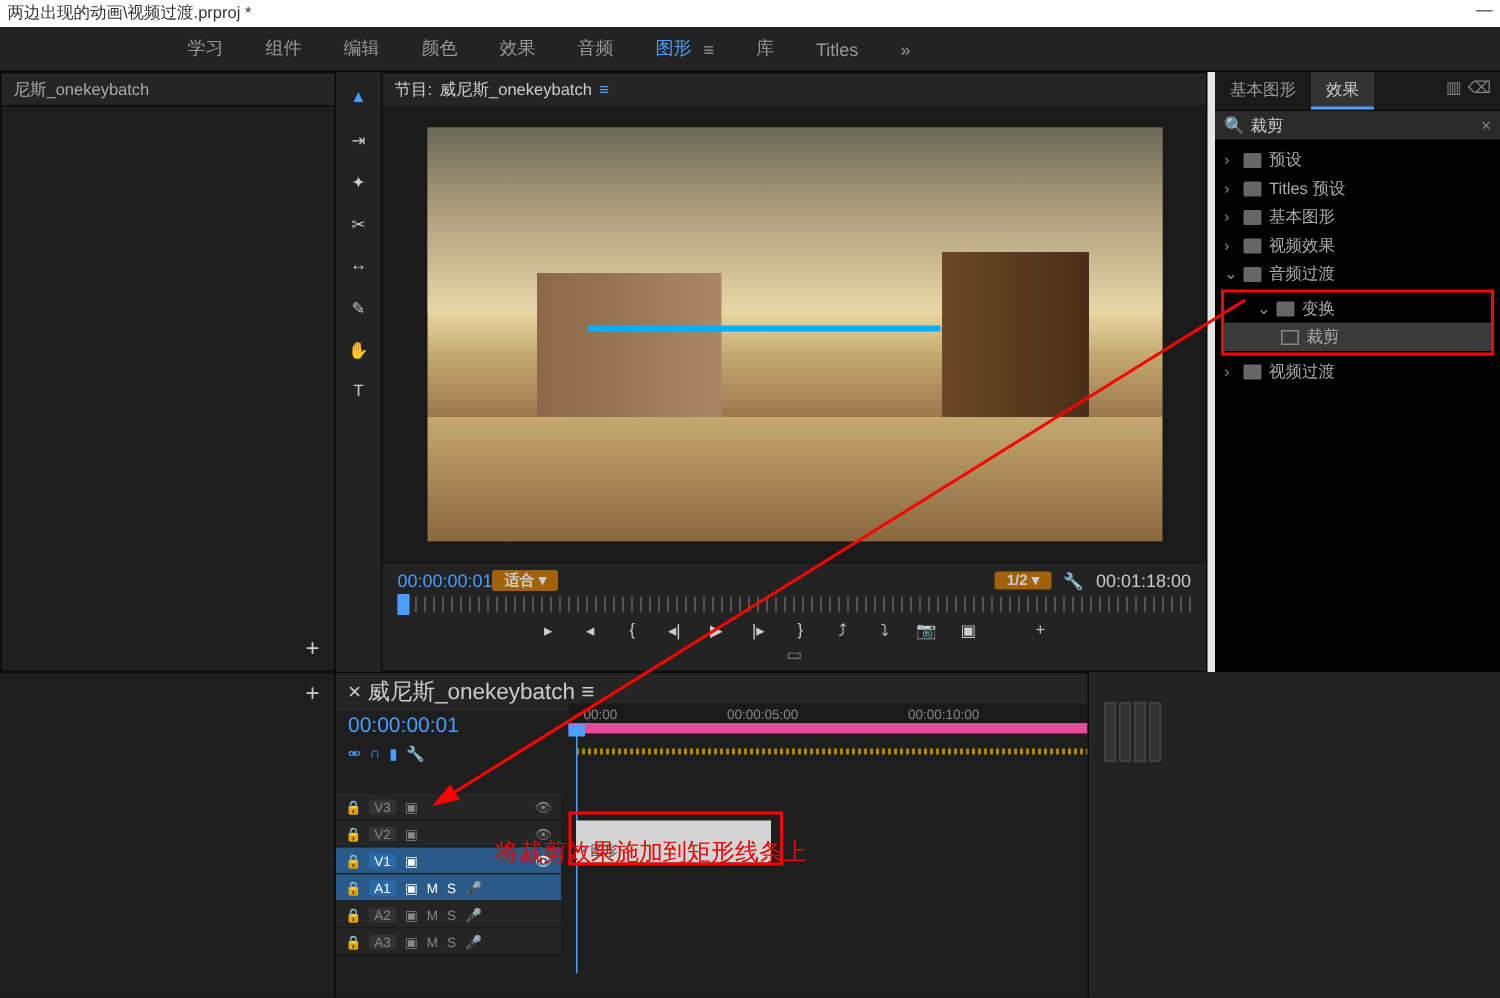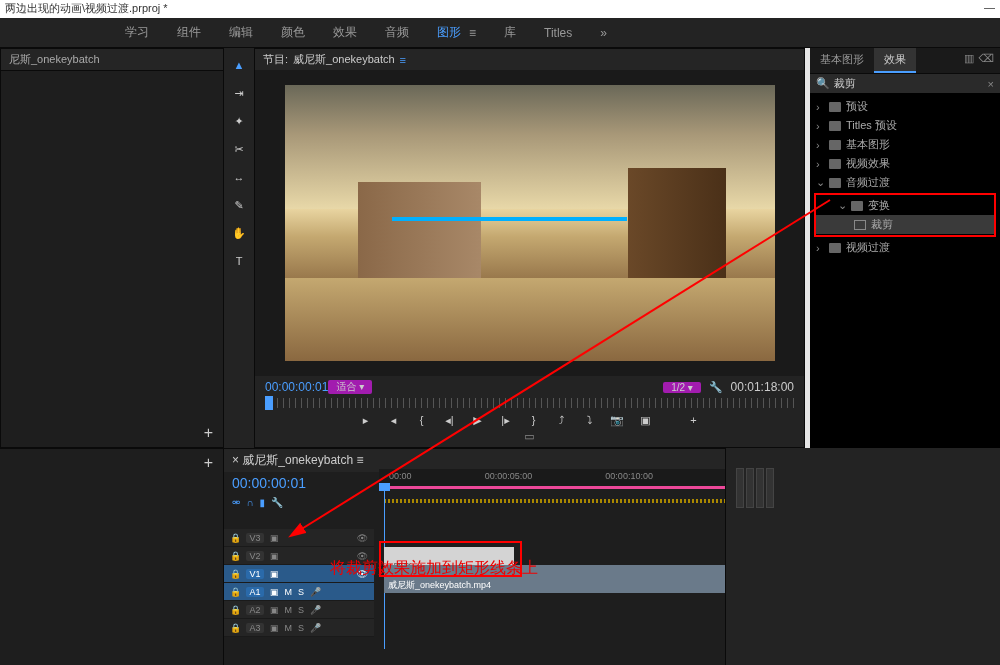--- a/index.html
+++ b/index.html
@@ -25,21 +25,21 @@
 .preview-area { flex: 1; display: flex; align-items: center; justify-content: center; background: #1a1a1a; padding: 5px 20px; }
 .preview-img { width: 490px; height: 276px; position: relative; background: linear-gradient(180deg, #8a7a5a 0%, #d4c090 25%, #e8d4a0 45%, #c4a870 55%, #8a6840 75%, #5a4028 100%); overflow: hidden; }
 .sky { position: absolute; top: 0; left: 0; right: 0; height: 45%; background: linear-gradient(180deg, #6a6858 0%, #a89878 40%, #e8d8a8 100%); }
 .bldg-left { position: absolute; left: 15%; bottom: 30%; width: 25%; height: 35%; background: linear-gradient(90deg, #8a6848 0%, #a88868 100%); }
 .bldg-right { position: absolute; right: 10%; bottom: 30%; width: 20%; height: 40%; background: linear-gradient(90deg, #6a4828 0%, #4a3018 100%); }
 .water { position: absolute; bottom: 0; left: 0; right: 0; height: 30%; background: linear-gradient(180deg, #c4a870 0%, #8a6840 100%); }
 .blue-line { position: absolute; top: 48%; left: 22%; width: 48%; height: 4px; background: #00b0ff; }
 .program-controls { background: #232323; padding: 4px 10px; }
 .pc-row1 { display: flex; align-items: center; justify-content: space-between; margin-bottom: 4px; }
 .tc-blue { color: #4a9eff; font-size: 12px; }
-.fit-dd { background: #a21caf; color: #ccc; padding: 0 8px; font-size: 10px; border-radius: 2px; }
+.fit-dd { background: #a16207; color: #ccc; padding: 0 8px; font-size: 10px; border-radius: 2px; font-weight: bold; }
 .tc-white { color: #ccc; font-size: 12px; }
 .ruler { height: 10px; background: repeating-linear-gradient(90deg, #555 0, #555 1px, transparent 1px, transparent 6px); position: relative; margin-bottom: 4px; }
 .playhead { position: absolute; left: 0; top: -2px; width: 8px; height: 14px; background: #4a9eff; }
 .transport { display: flex; justify-content: center; gap: 12px; align-items: center; }
 .tbtn { width: 16px; height: 16px; color: #ccc; cursor: pointer; display: flex; align-items: center; justify-content: center; }
 .right-panel { width: 195px; background: #000000; border-left: 5px solid #e5e5e5; display: flex; flex-direction: column; }
 .rp-tabs { display: flex; background: #1a1a1a; border-bottom: 1px solid #0a0a0a; }
 .rp-tab { padding: 4px 10px; font-size: 11px; color: #999; cursor: pointer; }
 .rp-tab.active { background: #333; color: #ccc; border-bottom: 2px solid #4a9eff; }
 .rp-tab-icons { margin-left: auto; padding: 4px 6px; display: flex; gap: 4px; color: #888; }
@@ -52,25 +52,25 @@
 .tree-item.lvl2 { padding-left: 22px; }
 .tree-item.lvl3 { padding-left: 38px; }
 .tree-arrow { width: 8px; color: #888; }
 .folder-icon { width: 12px; height: 10px; background: #666; border-radius: 1px; }
 .fx-icon { width: 12px; height: 10px; border: 1px solid #888; }
 .red-box { border: 2px solid #f00; }
 .red-box1 { position: absolute; }
 .timeline-area { display: flex; height: 217px; background: #1e1e1e; border-top: 1px solid #0a0a0a; }
 .project-panel { width: 224px; background: #1e1e1e; border-right: 1px solid #0a0a0a; position: relative; }
 .tl-panel { flex: 1; background: #1e1e1e; position: relative; }
-.tl-header { background: #252525; padding: 3px 8px; font-size: 12px; color: #ccc; }
+.tl-header { background: #252525; padding: 3px 8px; font-size: 15px; color: #ccc; }
 .tl-tc { color: #4a9eff; font-size: 14px; padding: 4px 8px; }
 .tl-icons { display: flex; gap: 6px; padding: 2px 8px; color: #4a9eff; font-size: 10px; }
 .tl-icons span { cursor: pointer; }
-.tl-ruler-area { position: absolute; top: 20px; left: 0; right: 0; height: 20px; background: #1a1a1a; border-bottom: 3px solid #ec4899; }
+.tl-ruler-area { position: absolute; top: 20px; left: 0; right: 0; height: 20px; background: #1a1a1a; border-bottom: 7px solid #ec4899; }
 .tl-ruler-labels { display: flex; justify-content: space-between; padding: 2px 10px; font-size: 9px; color: #888; }
 .tl-tracks-left { position: absolute; top: 80px; left: 0; width: 150px; }
 .track-head { display: flex; align-items: center; gap: 6px; padding: 2px 6px; height: 18px; background: #252525; border-bottom: 1px solid #1a1a1a; font-size: 9px; color: #888; }
 .track-head.sel { background: #2a5a8a; color: #fff; }
 .track-lock { width: 10px; }
 .track-label { width: 18px; text-align: center; background: #333; border-radius: 2px; padding: 0 3px; }
 .track-label.blue { background: #2a6aaa; color: #fff; }
 .track-eye { margin-left: auto; }
 .tl-playhead { position: absolute; top: 40px; left: 160px; width: 1px; height: 160px; background: #4a9eff; }
 .tl-playhead::before { content: ''; position: absolute; top: -6px; left: -5px; width: 11px; height: 8px; background: #4a9eff; }
@@ -299,21 +299,20 @@
           <span class="track-lock">🔒</span>
           <span class="track-label">A3</span>
           <span>▣</span>
           <span>M</span>
           <span>S</span>
           <span>🎤</span>
         </div>
     </div>
 
     <div class="clip" style="top:98px;left:160px;width:130px;background:#d4d4d4;color:#333"><span style="color:#8a5aaa">▪</span> <span>图形</span></div>
-    <div class="clip v1" style="top:116px;left:160px;width:530px"><span>威尼斯_onekeybatch.mp4</span></div>
 
     <div class="red-box red-box1" style="top:92px;left:155px;width:143px;height:36px"></div>
   </div>
 </div>
 
 <div class="tl-right-strip">
   <div class="mini-bars">
     <div class="mini-bar"></div>
     <div class="mini-bar"></div>
     <div class="mini-bar"></div>

